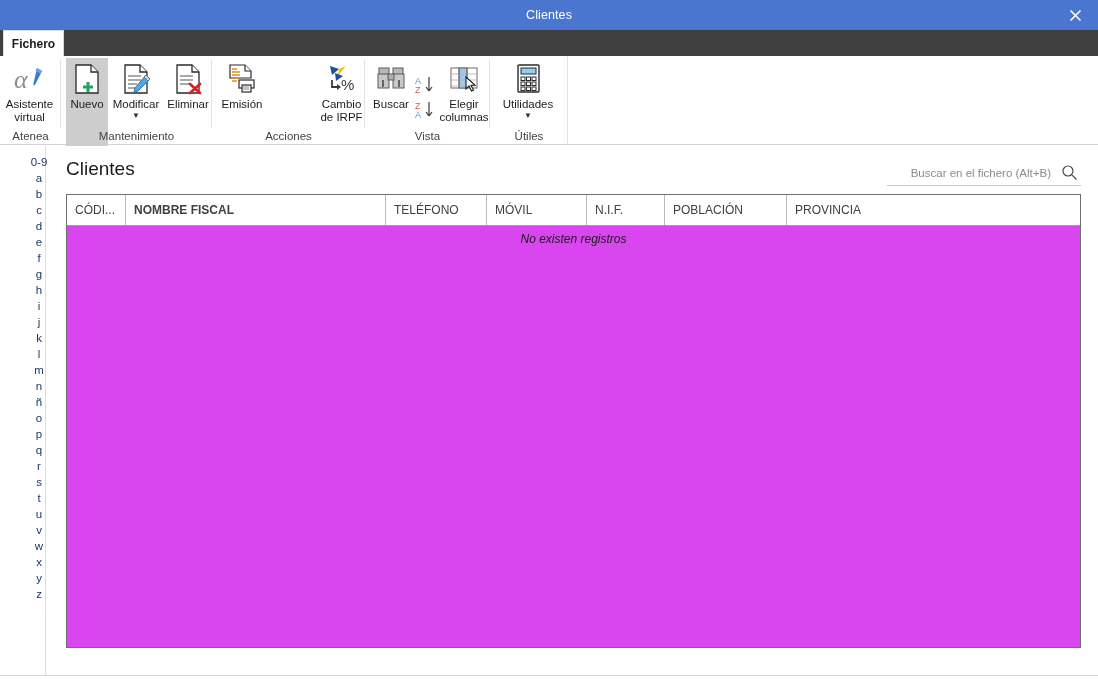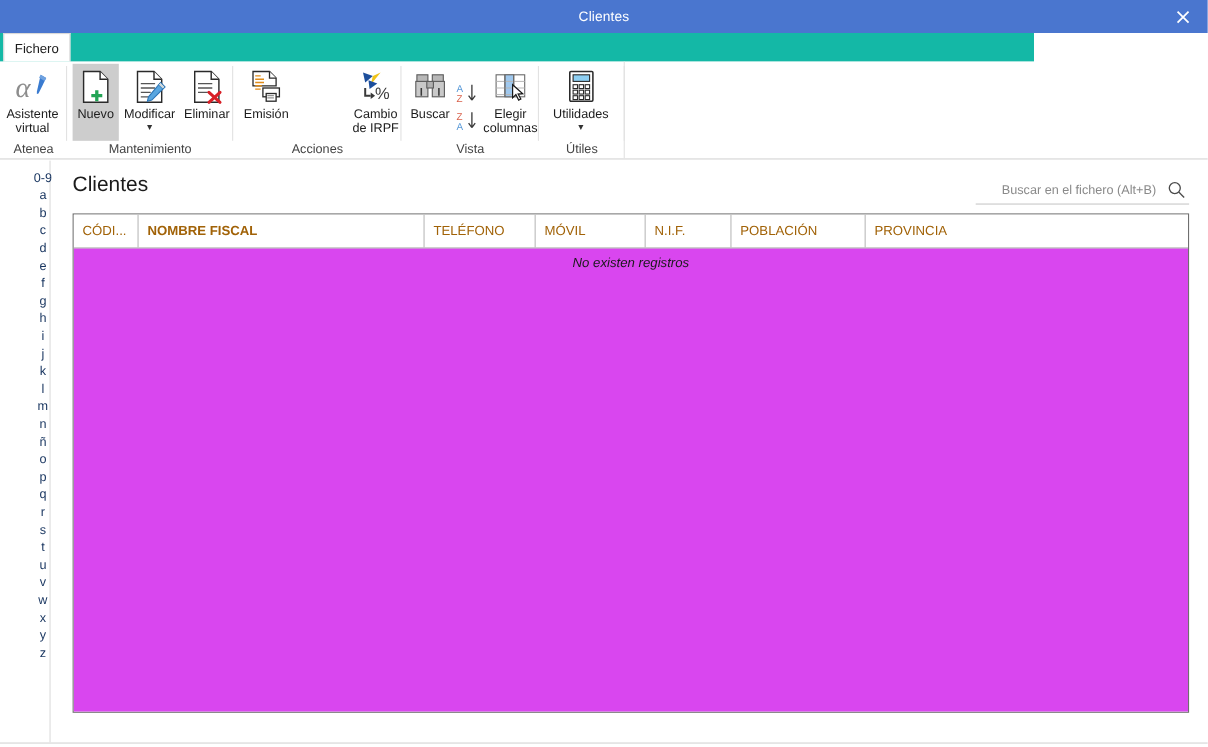--- a/index.html
+++ b/index.html
@@ -37,22 +37,23 @@
     position: absolute; right: 0; top: 0;
     width: 46px; height: 30px;
     display: flex; align-items: center; justify-content: center;
     cursor: pointer;
   }
   .titlebar-close svg { display:block; }
 
   
   .tabstrip {
     position: absolute; left: 0; top: 30px;
-    width: 940px; height: 26px;
-    background: #14b8a6;
+    width: 1098px; height: 26px;
+    background: #404040;
+    font-weight: bold;
   }
   .tab-fichero {
     position: absolute; left: 3px; top: 0px;
     width: 61px; height: 26px;
     background: #ffffff;
     border-left: 1px solid #d9d9d9;
     border-right: 1px solid #d9d9d9;
     border-top: 1px solid #d9d9d9;
     display: flex; align-items: center; justify-content: center;
     font-size: 12px;
@@ -174,21 +175,21 @@
   .grid-header {
     display: flex;
     height: 31px;
     border-bottom: 1px solid #9e9e9e;
     background: #ffffff;
   }
   .gh {
     display: flex; align-items: center;
     padding-left: 8px;
     font-size: 12px;
-    color: #a16207;
+    color: #404040;
     border-right: 1px solid #b9b9b9;
     overflow: hidden;
     white-space: nowrap;
     cursor: pointer;
     height: 30px;
   }
   .gh:last-child { border-right: none; }
   .gh.bold { font-weight: bold; }
   .grid-body {
     position: relative;
@@ -247,21 +248,21 @@
             <span>Asistente</span><br>
             <span>virtual</span>
           </div>
         </div>
         <div class="rgsep"></div>
         <div class="rglabel">Atenea</div>
       </div>
 
       <div class="rgroup" style="left:61px;width:151px;">
 
-        <div class="rbtn sel" style="left:5px;width:42px;height:70px;">
+        <div class="rbtn sel" style="left:5px;width:42px;height:88px;">
           <div class="ico">
             <svg width="30" height="32" viewBox="0 0 30 32">
               <path d="M4 2 H19 L26 9 V30 H4 Z" fill="#ffffff" stroke="#2a2a2a" stroke-width="1.3"></path>
               <path d="M19 2 V9 H26" fill="#ffffff" stroke="#2a2a2a" stroke-width="1.3"></path>
               <path d="M16 19 V29 M11 24 H21" stroke="#23a455" stroke-width="3" stroke-linecap="butt"></path>
             </svg>
           </div>
           <div class="lbl">Nuevo</div>
         </div>
 

